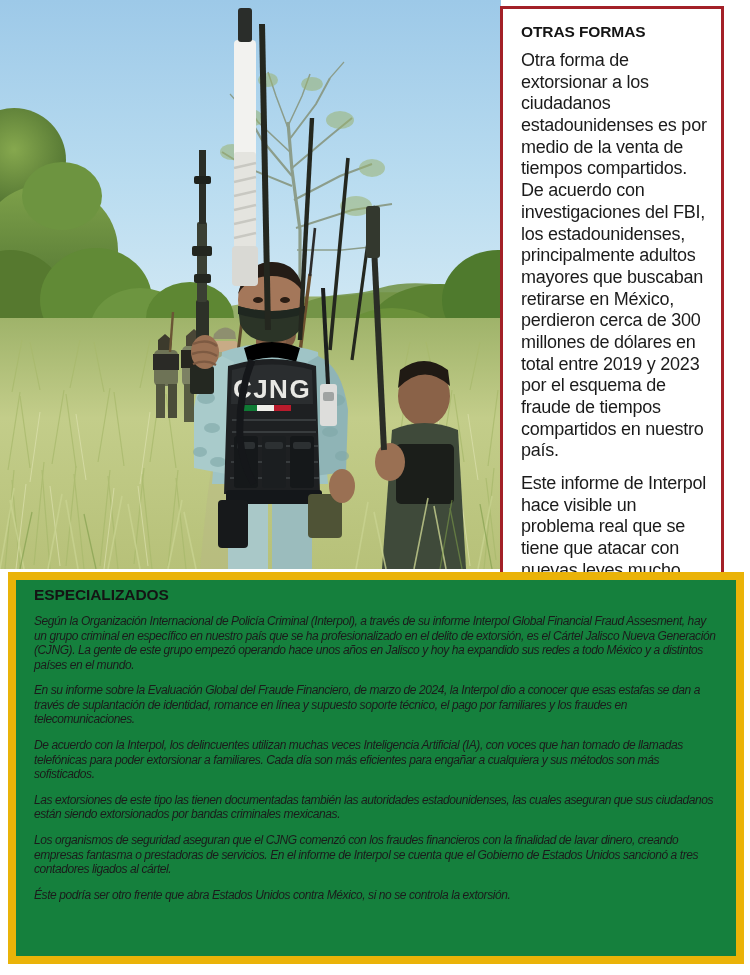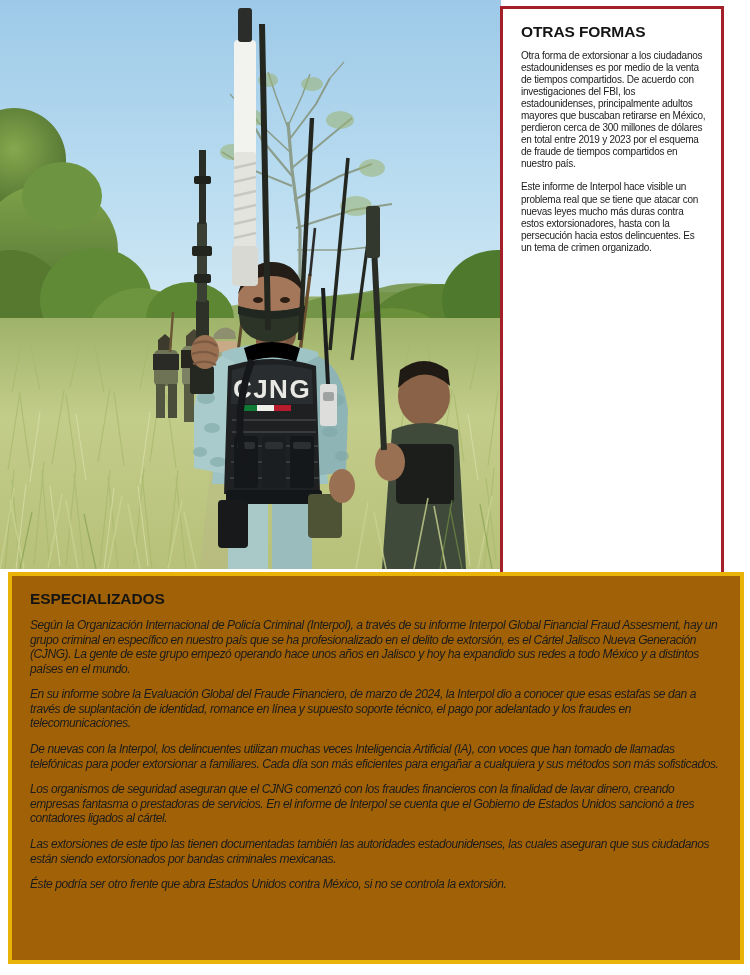--- a/index.html
+++ b/index.html
@@ -22,31 +22,31 @@
   .side-box {
     position: absolute; left: 500px; top: 6px; width: 224px; height: 572px;
     border: 3px solid #a32028; background: #ffffff;
     padding: 14px 14px 10px 18px;
   }
   .side-box h2 {
     font-size: 15.5px; font-weight: 700; color: #141414;
     letter-spacing: -0.1px; margin-bottom: 9px;
   }
   .side-box p {
-    font-size: 10px; line-height: 1.205; color: #1b1b1b;
+    font-size: 18px; line-height: 1.205; color: #1b1b1b;
     margin-bottom: 11px; letter-spacing: -0.25px;
     text-align: left;
   }
   .side-box p:last-child { margin-bottom: 4px; }
 
   
   .bottom-box {
     position: absolute; left: 8px; top: 572px; width: 736px; height: 392px;
-    border: 4px solid #eab308; background: #a16207;
-    padding: 14px 16px 10px 18px;
+    border: 8px solid #eab308; background: #15803d;
+    padding: 6px 16px 10px 18px;
   }
   .bottom-box h2 {
     font-size: 15.5px; font-weight: 700; color: #141414;
     letter-spacing: -0.1px; margin-bottom: 10px;
   }
   .bottom-box p {
     font-size: 12px; line-height: 1.215; color: #1b1b1b;
     margin-bottom: 11px; letter-spacing: -0.42px; font-style: italic;
   }
   .bottom-box p:last-child { margin-bottom: 16px; }
@@ -379,20 +379,20 @@
 
   <div class="side-box">
     <h2>OTRAS FORMAS</h2>
     <p> Otra forma de extorsionar a los ciudadanos estadounidenses es por medio de la venta de tiempos compartidos. De acuerdo con investigaciones del FBI, los estadounidenses, principalmente adultos mayores que buscaban retirarse en México, perdieron cerca de 300 millones de dólares en total entre 2019 y 2023 por el esquema de fraude de tiempos compartidos en nuestro país.</p>
     <p>Este informe de Interpol hace visible un problema real que se tiene que atacar con nuevas leyes mucho más duras contra estos extorsionadores, hasta con la persecución hacia estos delincuentes. Es un tema de crimen organizado.</p>
   </div>
 
   <div class="bottom-box">
     <h2>ESPECIALIZADOS</h2>
     <p> Según la Organización Internacional de Policía Criminal (Interpol), a través de su informe Interpol Global Financial Fraud Assesment, hay un grupo criminal en específico en nuestro país que se ha profesionalizado en el delito de extorsión, es el Cártel Jalisco Nueva Generación (CJNG). La gente de este grupo empezó operando hace unos años en Jalisco y hoy ha expandido sus redes a todo México y a distintos países en el mundo.</p>
-    <p>En su informe sobre la Evaluación Global del Fraude Financiero, de marzo de 2024, la Interpol dio a conocer que esas estafas se dan a través de suplantación de identidad, romance en línea y supuesto soporte técnico, el pago por adelantado y los fraudes en telecomunicaciones.</p>
-    <p>De nuevas con la Interpol, los delincuentes utilizan muchas veces Inteligencia Artificial (IA), con voces que han tomado de llamadas telefónicas para poder extorsionar a familiares. Cada día son más eficientes para engañar a cualquiera y sus métodos son más sofisticados.</p>
+    <p>En su informe sobre la Evaluación Global del Fraude Financiero, de marzo de 2024, la Interpol dio a conocer que esas estafas se dan a través de suplantación de identidad, romance en línea y supuesto soporte técnico, el pago por familiares y los fraudes en telecomunicaciones.</p>
+    <p>De acuerdo con la Interpol, los delincuentes utilizan muchas veces Inteligencia Artificial (IA), con voces que han tomado de llamadas telefónicas para poder extorsionar a familiares. Cada día son más eficientes para engañar a cualquiera y sus métodos son más sofisticados.</p>
+    <p>Las extorsiones de este tipo las tienen documentadas también las autoridades estadounidenses, las cuales aseguran que sus ciudadanos están siendo extorsionados por bandas criminales mexicanas.</p>
     <p>Los organismos de seguridad aseguran que el CJNG comenzó con los fraudes financieros con la finalidad de lavar dinero, creando empresas fantasma o prestadoras de servicios. En el informe de Interpol se cuenta que el Gobierno de Estados Unidos sancionó a tres contadores ligados al cártel.</p>
-    <p>Las extorsiones de este tipo las tienen documentadas también las autoridades estadounidenses, las cuales aseguran que sus ciudadanos están siendo extorsionados por bandas criminales mexicanas.</p>
     <p>Éste podría ser otro frente que abra Estados Unidos contra México, si no se controla la extorsión.</p>
   </div>
 
 </div>
 
 </body></html>

